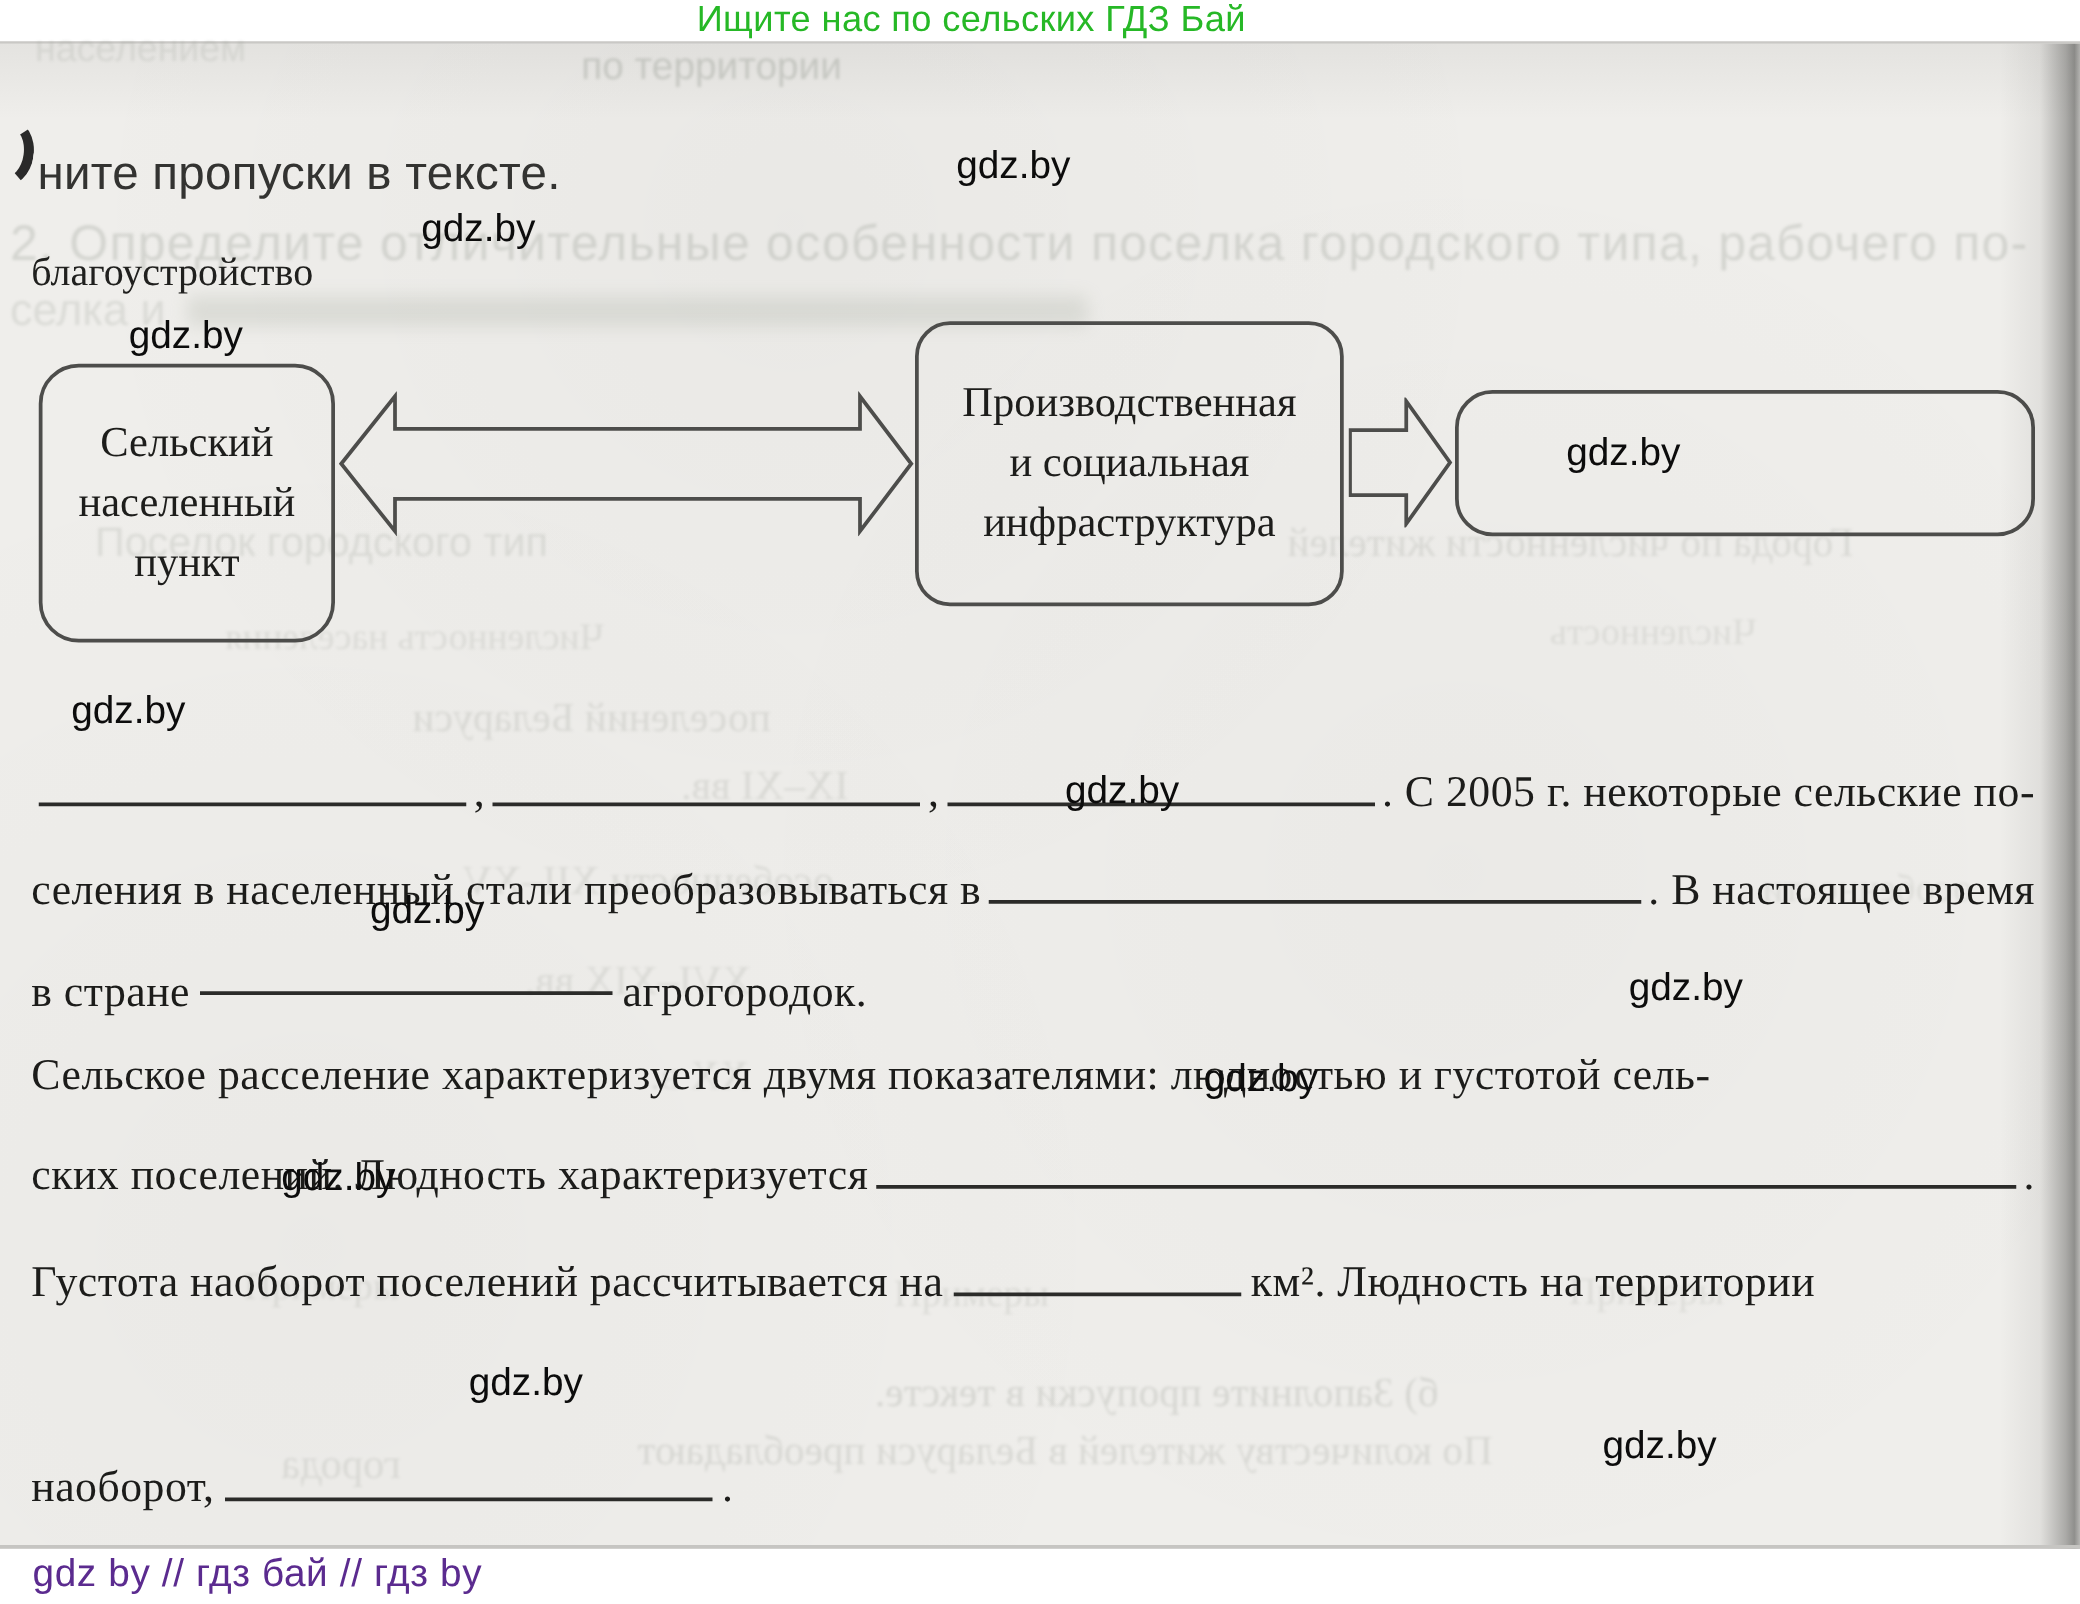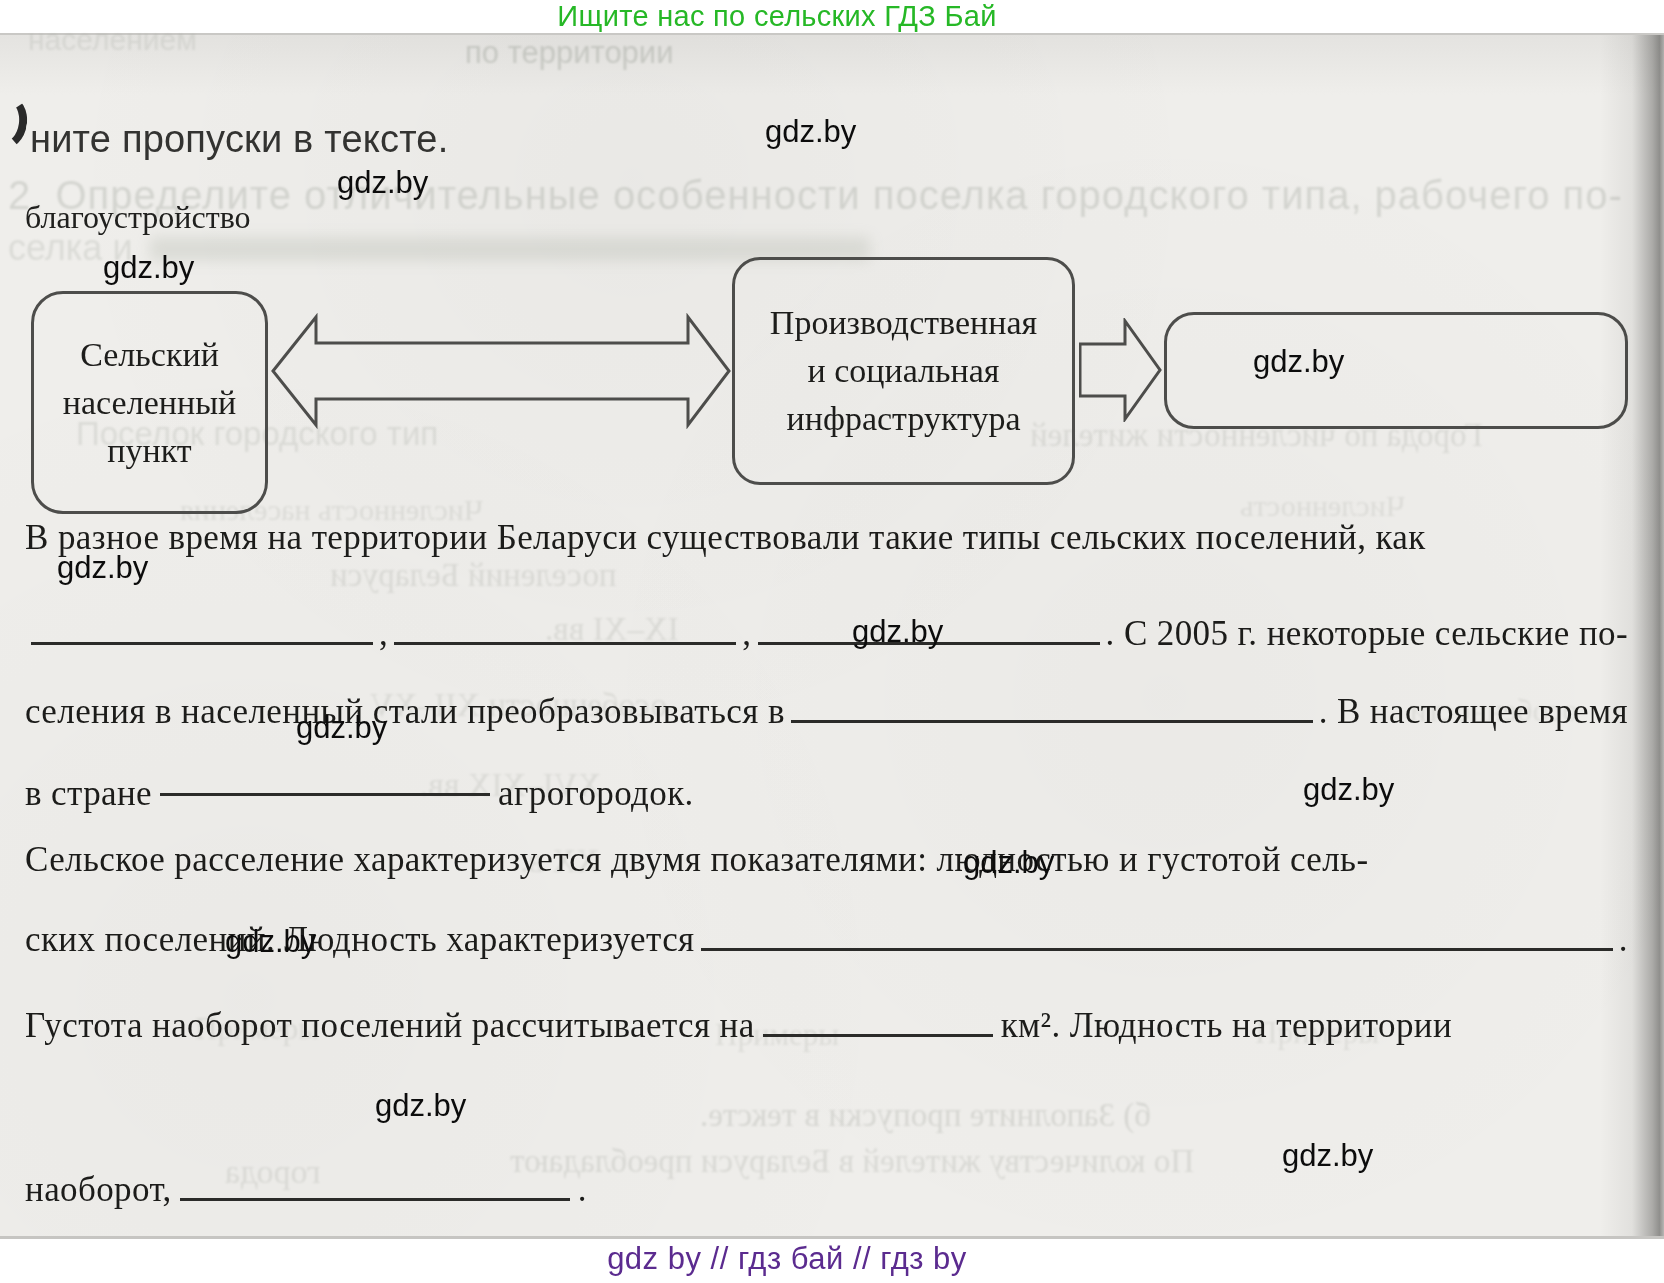--- a/index.html
+++ b/index.html
@@ -52,22 +52,22 @@
          color:#1c1c1a;white-space:pre;}
   .blank{border-bottom:3px solid #2b2b29;min-width:40px;}
   .blank.grow{flex:1 1 auto;margin:0 6px;}
   .blank.fixed{flex:0 0 auto;margin:0 8px;}
 
   
   .wm{position:absolute;font-family:"Liberation Sans", sans-serif;font-size:31px;
       color:#0c0c0c;white-space:nowrap;}
 
   
-  .footer{position:absolute;left:0;right:90px;bottom:2px;height:40px;text-align:center;
-          font-size:31px;letter-spacing:.5px;font-weight:500;}
+  .footer{position:absolute;left:0;right:90px;bottom:2px;height:40px;text-align:left;
+          font-size:31px;letter-spacing:.5px;font-weight:500;padding-left:26px;}
 </style>
 </head>
 <body>
 
 <div id="page">
 
   <div class="banner">
     <span style="color:#26b826;">Ищите нас по сельских ГДЗ Бай</span>
   </div>
 
@@ -118,23 +118,20 @@
     </div>
 
     <svg class="arrow-svg" style="left:270px;top:278px;" width="462" height="116" viewBox="0 0 462 116">
       <polygon points="3,58 46,4 46,30 418,30 418,4 459,58 418,112 418,86 46,86 46,112"></polygon>
     </svg>
 
     <svg class="arrow-svg" style="left:1079px;top:283px;" width="84" height="104" viewBox="0 0 84 104">
       <polygon points="1,26 46,26 46,3 81,52 46,101 46,78 1,78"></polygon>
     </svg>
 
-    <div class="tline" style="top:483px;">
-      <span>В разное время на территории Беларуси существовали такие типы сельских поселений, как</span>
-    </div>
 
     <div class="tline" style="top:579px;">
       <span class="blank grow"></span><span>,</span><span class="blank grow"></span><span>,</span><span class="blank grow"></span><span>. С 2005 г. некоторые сельские по-</span>
     </div>
 
     <div class="tline" style="top:657px;">
       <span>селения в населенный стали преобразовываться в</span><span class="blank grow"></span><span>. В настоящее время</span>
     </div>
 
     <div class="tline" style="top:739px;align-items:center;">

